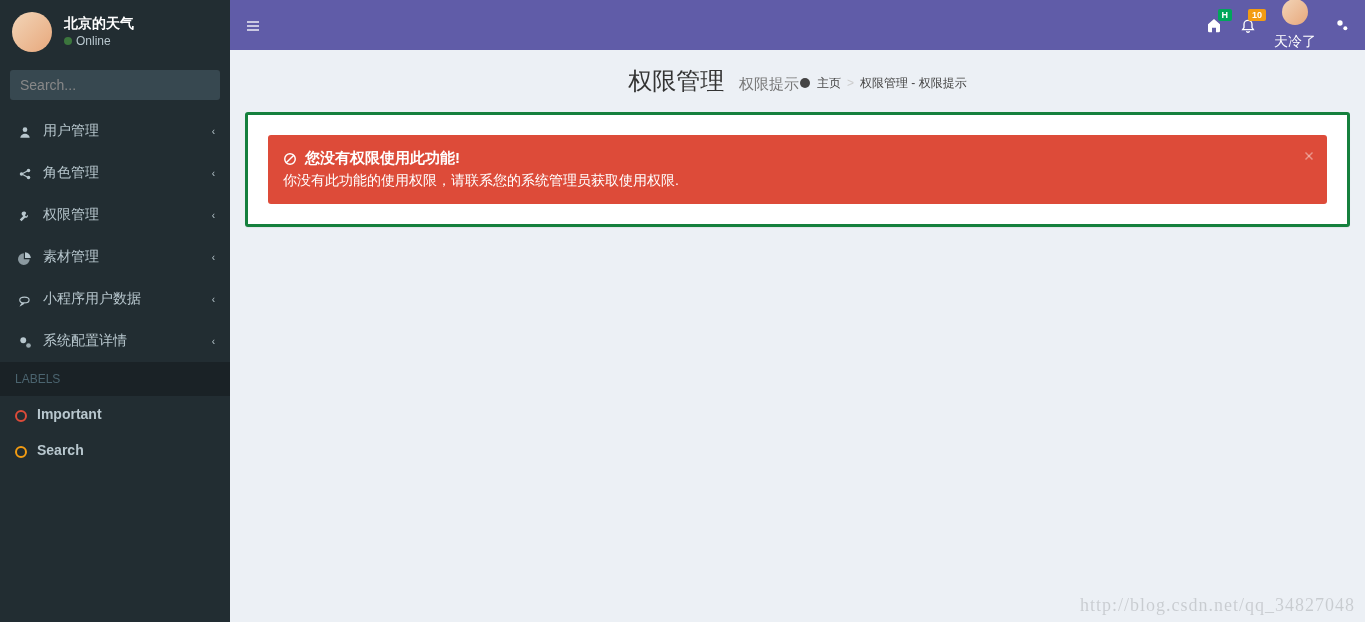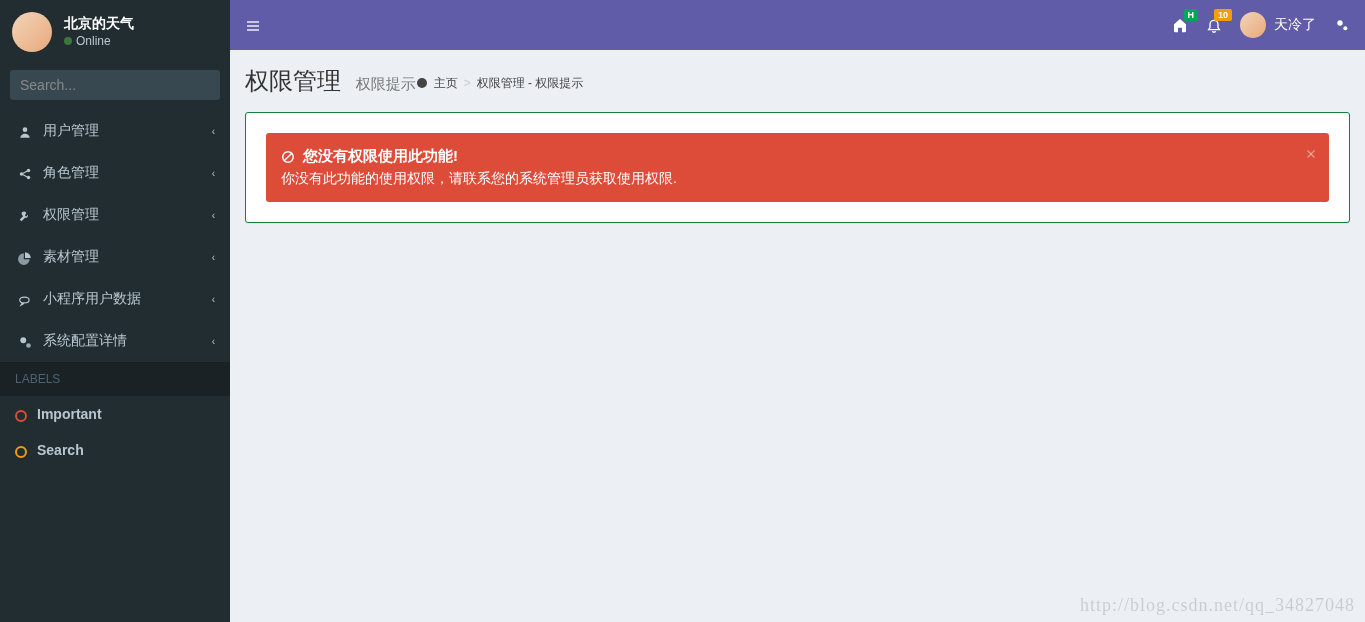--- a/index.html
+++ b/index.html
@@ -26,31 +26,31 @@
 .circle-red { border-color: #dd4b39; }
 .circle-yellow { border-color: #f39c12; }
 .main { margin-left: 230px; height: 100%; }
 .topbar { height: 50px; background: #605ca8; display: flex; align-items: center; justify-content: space-between; padding: 0 15px; color: #fff; }
 .hamburger { cursor: pointer; font-size: 16px; }
 .top-right { display: flex; align-items: center; gap: 18px; }
 .top-icon { position: relative; cursor: pointer; display: flex; align-items: center; }
 .badge { position: absolute; top: -8px; right: -10px; font-size: 9px; padding: 1px 4px; border-radius: 2px; color: #fff; font-weight: bold; }
 .badge-green { background: #00a65a; }
 .badge-orange { background: #f39c12; }
-.top-user { display: flex; align-items: center; gap: 8px; cursor: pointer; }
+.top-user { display: flex; align-items: center; gap: 8px; cursor: pointer; flex-direction: column; }
 .top-avatar { width: 26px; height: 26px; border-radius: 50%; background: linear-gradient(135deg,#f2d5b8,#e8a87c); }
-.content-header { padding: 15px 15px 0 15px; display: flex; align-items: baseline; justify-content: flex-start; }
+.content-header { padding: 15px 15px 0 15px; display: flex; align-items: baseline; justify-content: center; }
 .content-header h1 { font-size: 24px; font-weight: 500; color: #333; }
 .content-header h1 small { font-size: 15px; color: #777; margin-left: 8px; font-weight: normal; }
 .breadcrumb { font-size: 12px; color: #444; display: flex; align-items: center; gap: 6px; }
 .breadcrumb .sep { color: #ccc; }
 .breadcrumb a { color: #444; cursor: pointer; }
 .content { padding: 15px; }
 .section-title { font-size: 14px; color: #333; margin-bottom: 15px; }
-.box { background: #fff; border: 1px solid #15803d; border-radius: 3px; padding: 20px; box-shadow: 0 1px 1px rgba(0,0,0,0.05); }
+.box { background: #fff; border: 3px solid #15803d; border-radius: 3px; padding: 20px; box-shadow: 0 1px 1px rgba(0,0,0,0.05); }
 .alert { background: #dd4b39; color: #fff; border-radius: 3px; padding: 14px 35px 14px 15px; position: relative; }
 .alert .close { position: absolute; right: 12px; top: 10px; color: rgba(255,255,255,0.4); cursor: pointer; font-size: 18px; }
 .alert h4 { font-size: 15px; font-weight: bold; margin-bottom: 4px; display: flex; align-items: center; gap: 8px; }
 .alert p { font-size: 14px; }
 .watermark { position: fixed; bottom: 6px; right: 10px; color: rgba(0,0,0,0.15); font-size: 18px; font-family: serif; letter-spacing: 1px; pointer-events: none; }
 svg { display: inline-block; vertical-align: middle; }
 </style>
 </head>
 <body>
 

